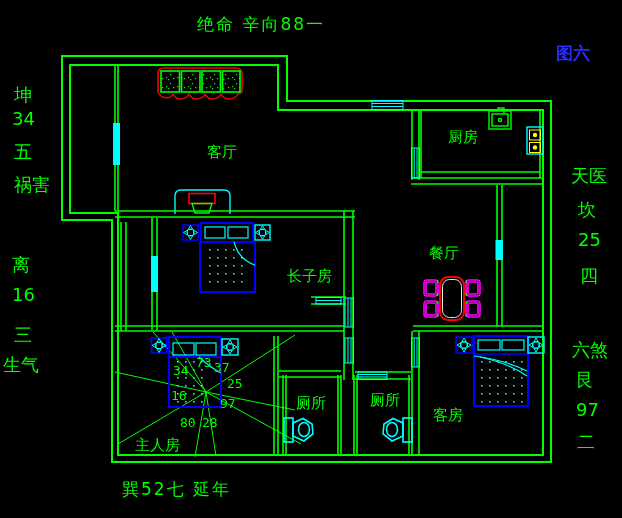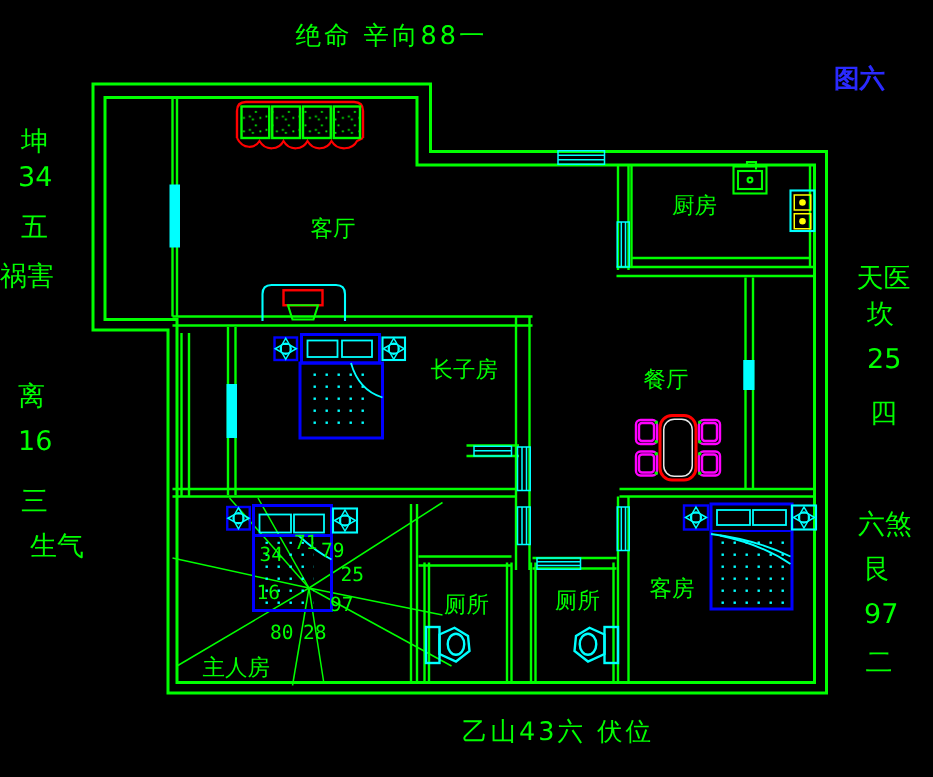--- a/index.html
+++ b/index.html
@@ -263,50 +263,50 @@
     <ellipse cx="392" cy="429.5" rx="5.5" ry="7"></ellipse>
   </g>
 </svg>
 
 <div class="lbl" style="left:197px;top:15px;letter-spacing:2px">绝命 辛向88一</div>
 <div class="lbl blue" style="left:556px;top:44px">图六</div>
 
 <div class="lbl colchar" style="left:14px;top:85px">坤</div>
 <div class="lbl colchar" style="left:12px;top:109px">34</div>
 <div class="lbl colchar" style="left:14px;top:142px">五</div>
-<div class="lbl colchar" style="left:0;top:175px">祸害</div>
+<div class="lbl colchar" style="left:14px;top:175px">祸害</div>
 
 <div class="lbl colchar" style="left:12px;top:255px">离</div>
 <div class="lbl colchar" style="left:12px;top:285px">16</div>
 <div class="lbl colchar" style="left:14px;top:325px">三</div>
-<div class="lbl colchar" style="left:20px;top:355px">生气</div>
-
-<div class="lbl colchar" style="left:571px;top:176px">天医</div>
+<div class="lbl colchar" style="left:3px;top:355px">生气</div>
+
+<div class="lbl colchar" style="left:571px;top:166px">天医</div>
 <div class="lbl colchar" style="left:578px;top:200px">坎</div>
 <div class="lbl colchar" style="left:578px;top:230px">25</div>
 <div class="lbl colchar" style="left:580px;top:266px">四</div>
 
 <div class="lbl colchar" style="left:572px;top:340px">六煞</div>
 <div class="lbl colchar" style="left:576px;top:370px">艮</div>
 <div class="lbl colchar" style="left:576px;top:400px">97</div>
 <div class="lbl colchar" style="left:577px;top:432px">二</div>
 
-<div class="lbl" style="left:308px;top:479px;letter-spacing:2px">乙山43六 伏位</div>
+<div class="lbl" style="left:122px;top:480px;letter-spacing:2px">巽52七 延年</div>
 
 <div class="lbl room" style="left:207px;top:144px">客厅</div>
 <div class="lbl room" style="left:448px;top:129px">厨房</div>
 <div class="lbl room" style="left:429px;top:245px">餐厅</div>
-<div class="lbl room" style="left:287px;top:238px">长子房</div>
+<div class="lbl room" style="left:287px;top:268px">长子房</div>
 <div class="lbl room" style="left:135px;top:437px">主人房</div>
 <div class="lbl room" style="left:296px;top:395px">厕所</div>
 <div class="lbl room" style="left:370px;top:392px">厕所</div>
-<div class="lbl room" style="left:433px;top:384px">客房</div>
+<div class="lbl room" style="left:433px;top:407px">客房</div>
 
 <div class="lbl num" style="left:173px;top:364px">34</div>
-<div class="lbl num" style="left:196px;top:356px">71</div>
-<div class="lbl num" style="left:214px;top:361px">79</div>
+<div class="lbl num" style="left:196px;top:356px">73</div>
+<div class="lbl num" style="left:214px;top:361px">37</div>
 <div class="lbl num" style="left:227px;top:377px">25</div>
 <div class="lbl num" style="left:220px;top:397px">97</div>
 <div class="lbl num" style="left:202px;top:416px">28</div>
 <div class="lbl num" style="left:180px;top:416px">80</div>
 <div class="lbl num" style="left:171px;top:389px">16</div>
 
 </div>
 
 </body></html>

